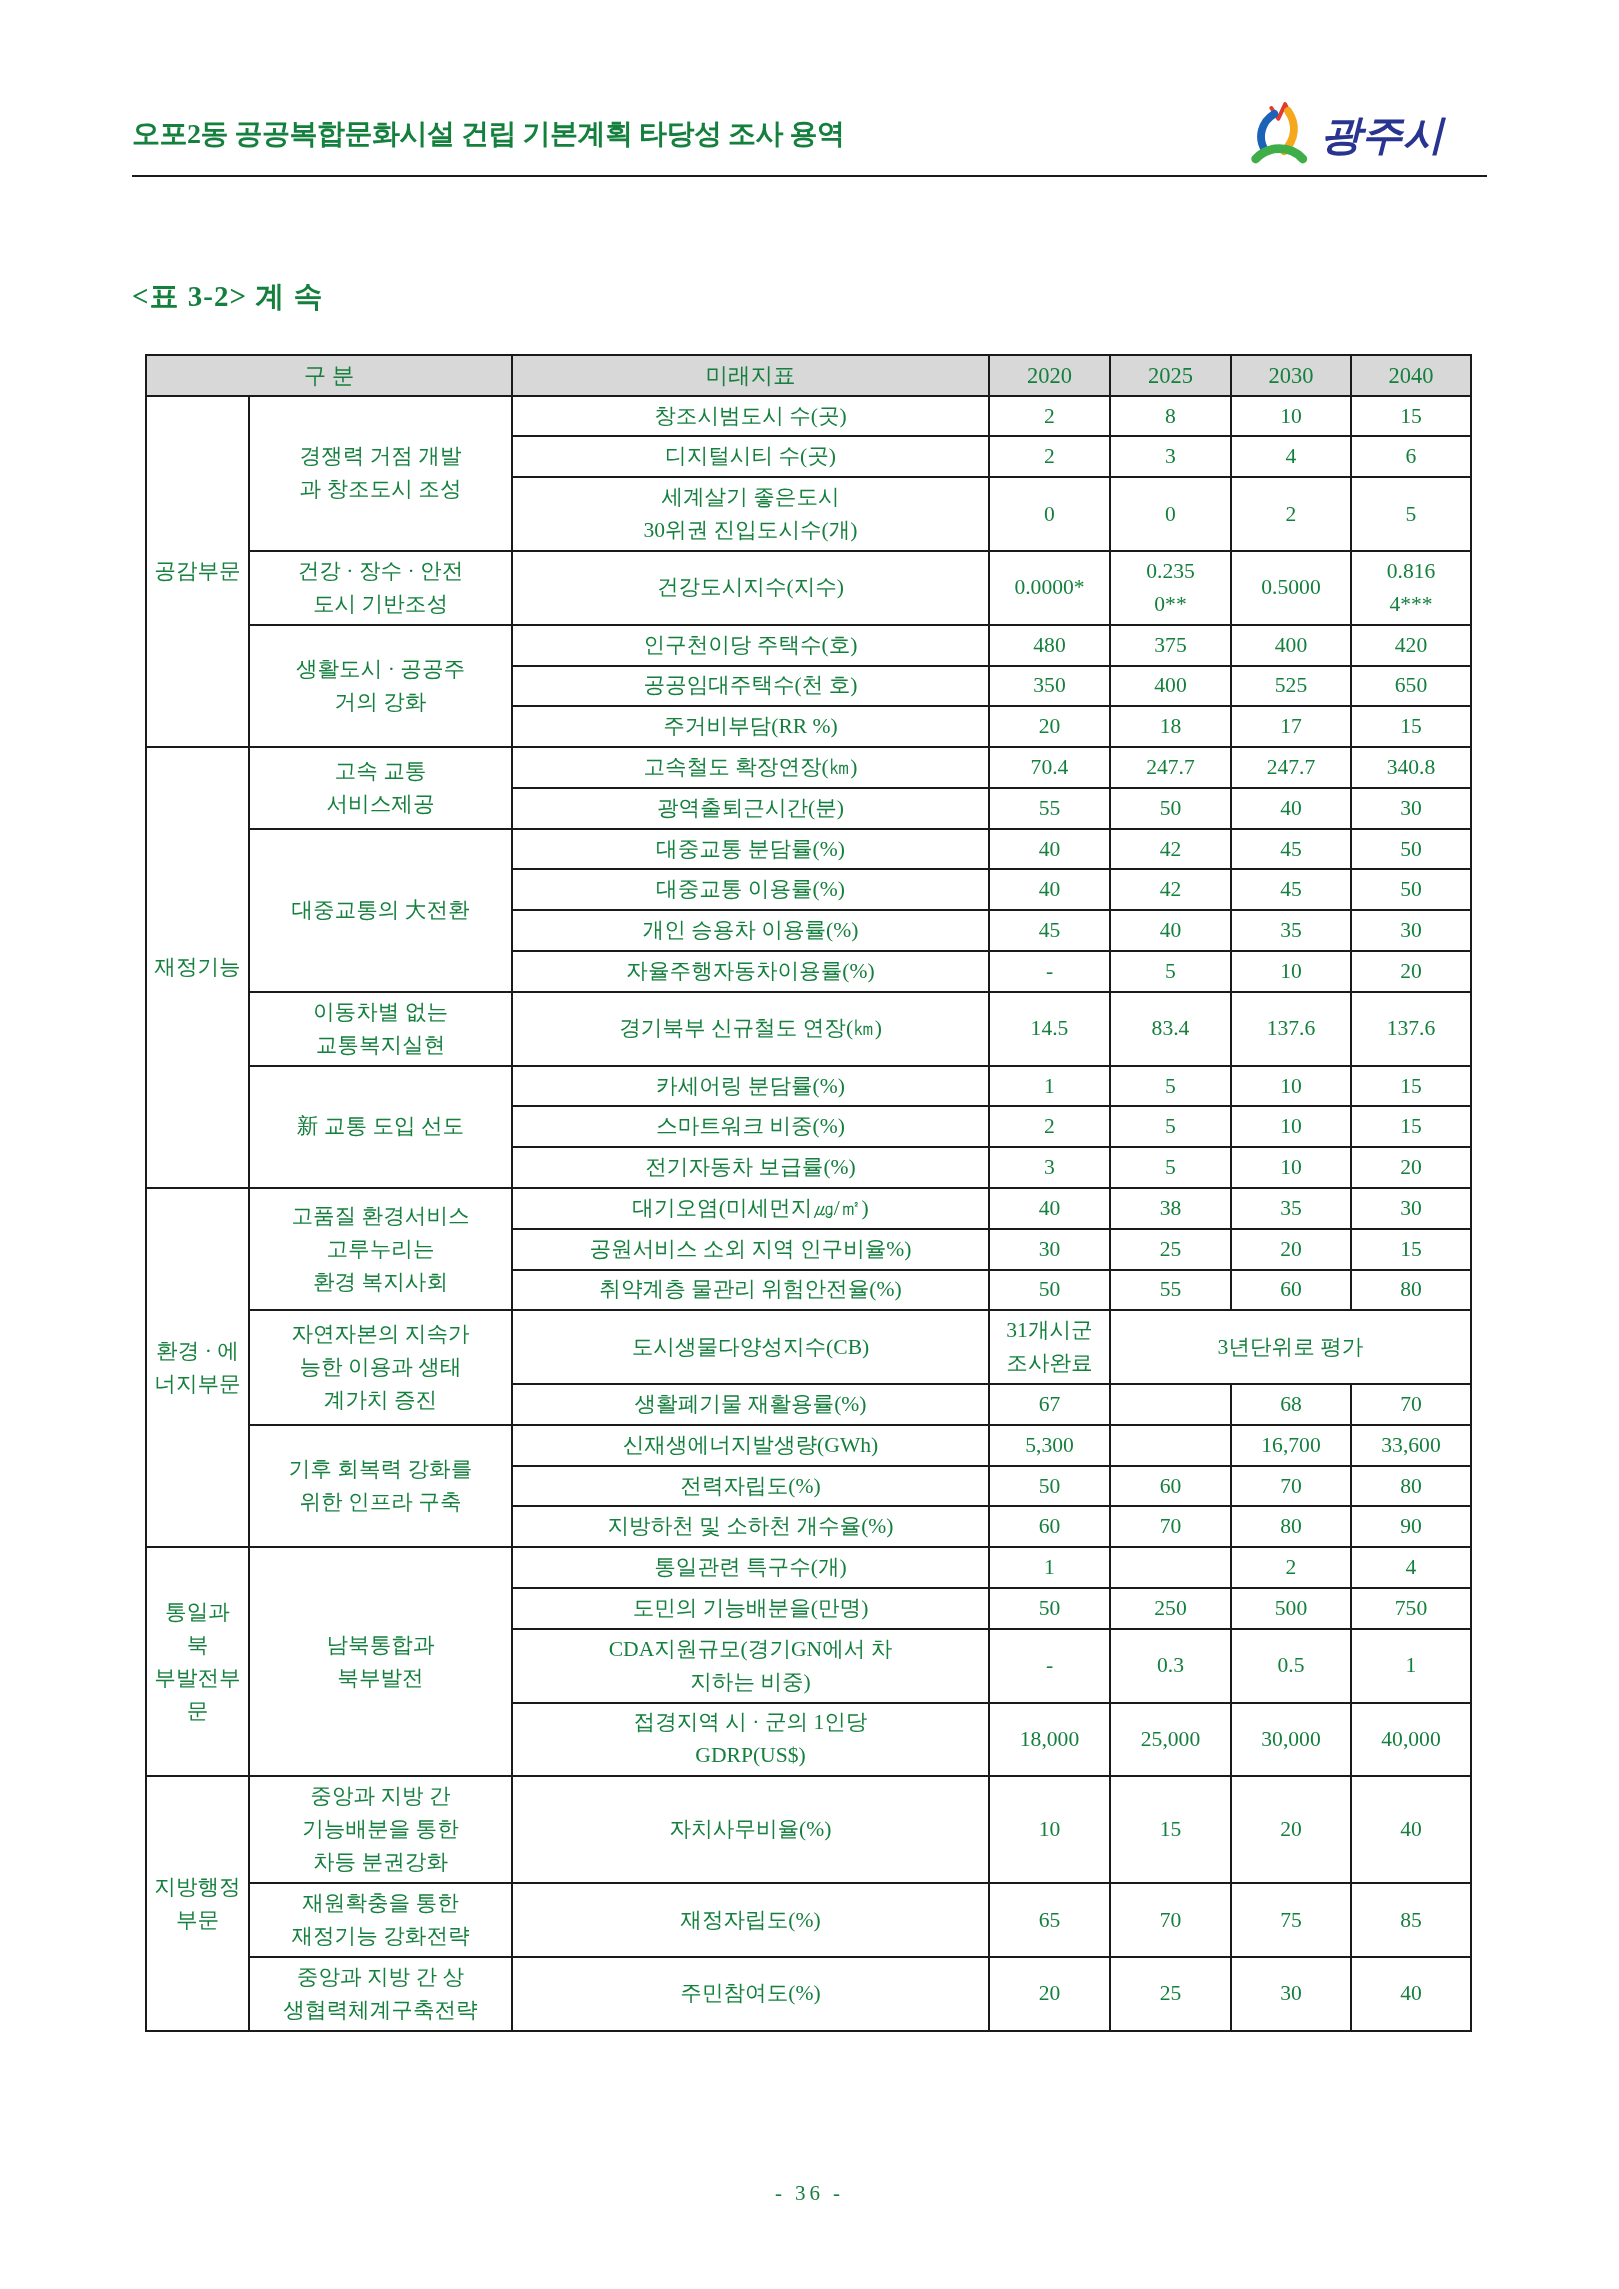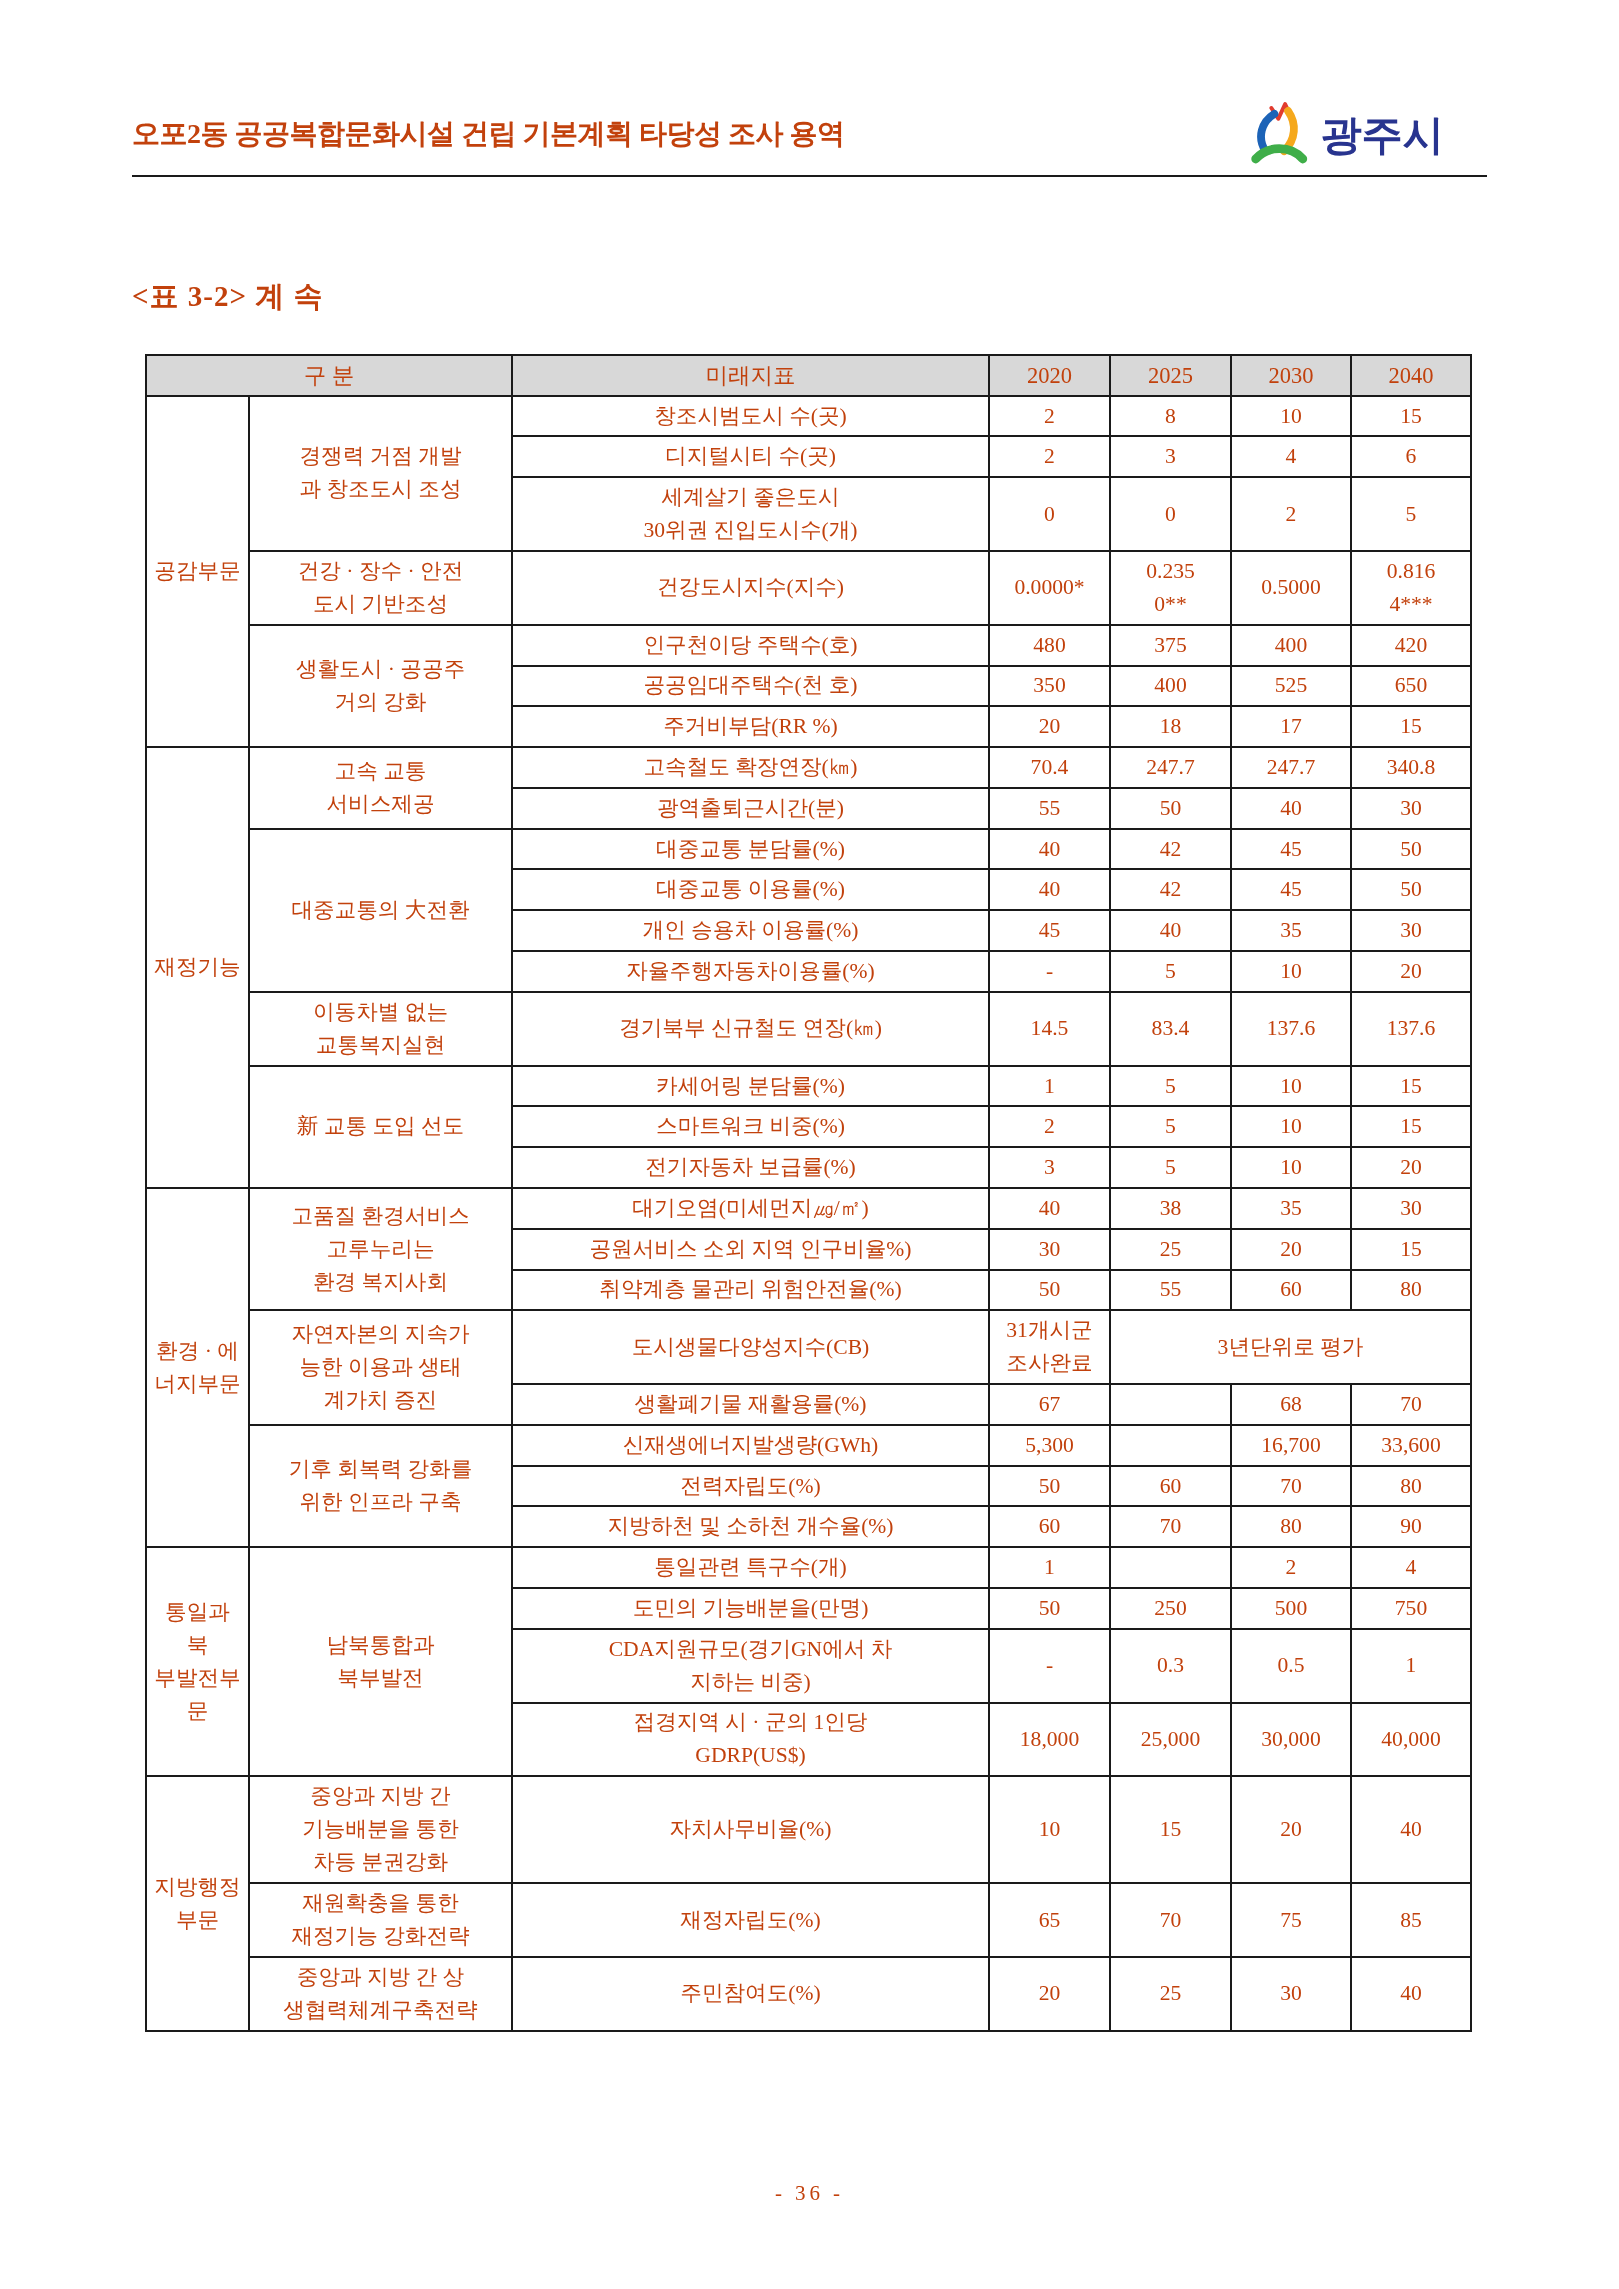--- a/index.html
+++ b/index.html
@@ -1,29 +1,29 @@
 <!DOCTYPE html>
 <html><head>
 <meta charset="utf-8">
 <style>
   html,body{margin:0;padding:0;}
   body{
     width:1619px;height:2290px;background:#f2f2f2;
     font-family:"Liberation Serif","DejaVu Serif",serif;
   }
   .page{
-    position:relative;width:1619px;height:2290px;background:#ffffff;color:#c2410c;overflow:hidden;
+    position:relative;width:1619px;height:2290px;background:#ffffff;color:#15803d;overflow:hidden;
   }
   .content{padding:0 132px;}
   .header{
     margin-top:98px;display:flex;justify-content:space-between;align-items:center;
     border-bottom:2px solid #1a1a1a;padding-bottom:5.9px;
   }
   .header-title{font-size:28px;font-weight:bold;letter-spacing:-0.5px;white-space:nowrap;}
-  .logo{display:flex;align-items:flex-end;gap:5.9px;}
+  .logo{display:flex;align-items:flex-end;gap:5.9px;font-style:italic;}
   .table-title{margin-top:100px;margin-bottom:37px;font-size:29px;font-weight:bold;letter-spacing:1px;}
   table.main{
     border-collapse:collapse;table-layout:fixed;width:1323px;margin-left:13px;
     border:2.9px solid #1a1a1a;
   }
   table.main td,table.main th{
     border:2px solid #1a1a1a;text-align:center;vertical-align:middle;
     font-size:21.6px;line-height:33px;padding:2.9px 5.9px;white-space:pre-line;
     font-weight:normal;overflow:hidden;
   }

